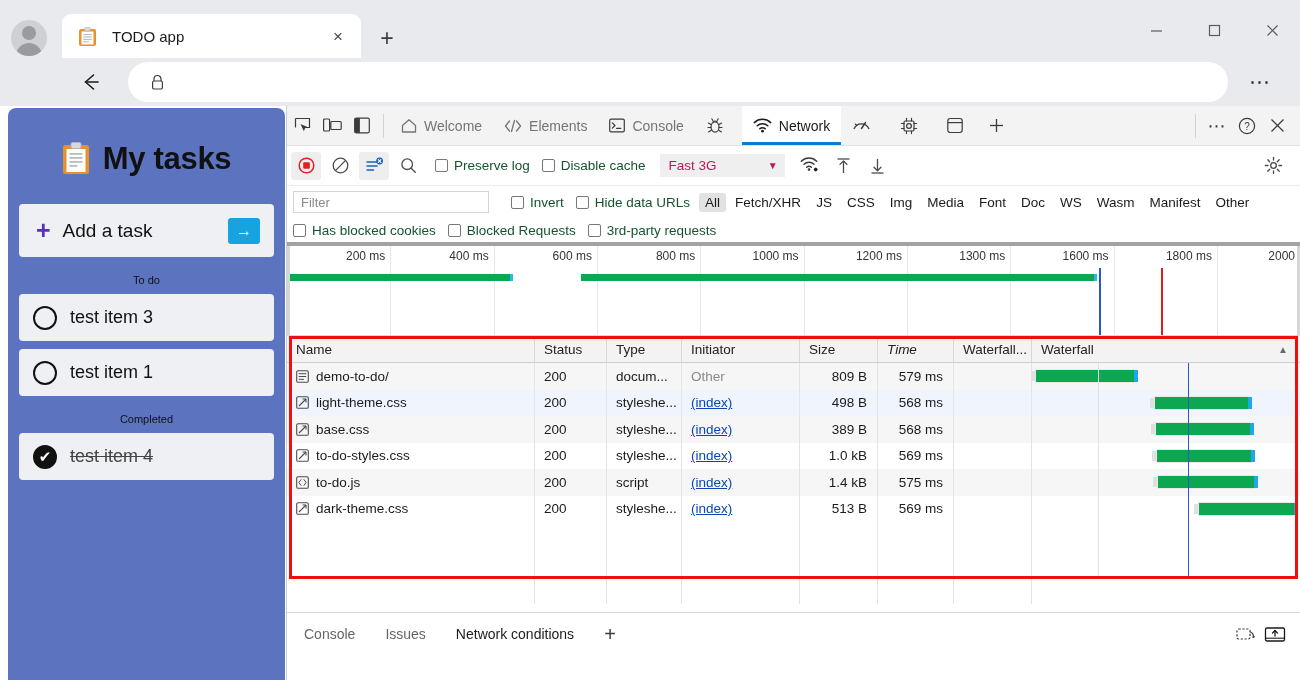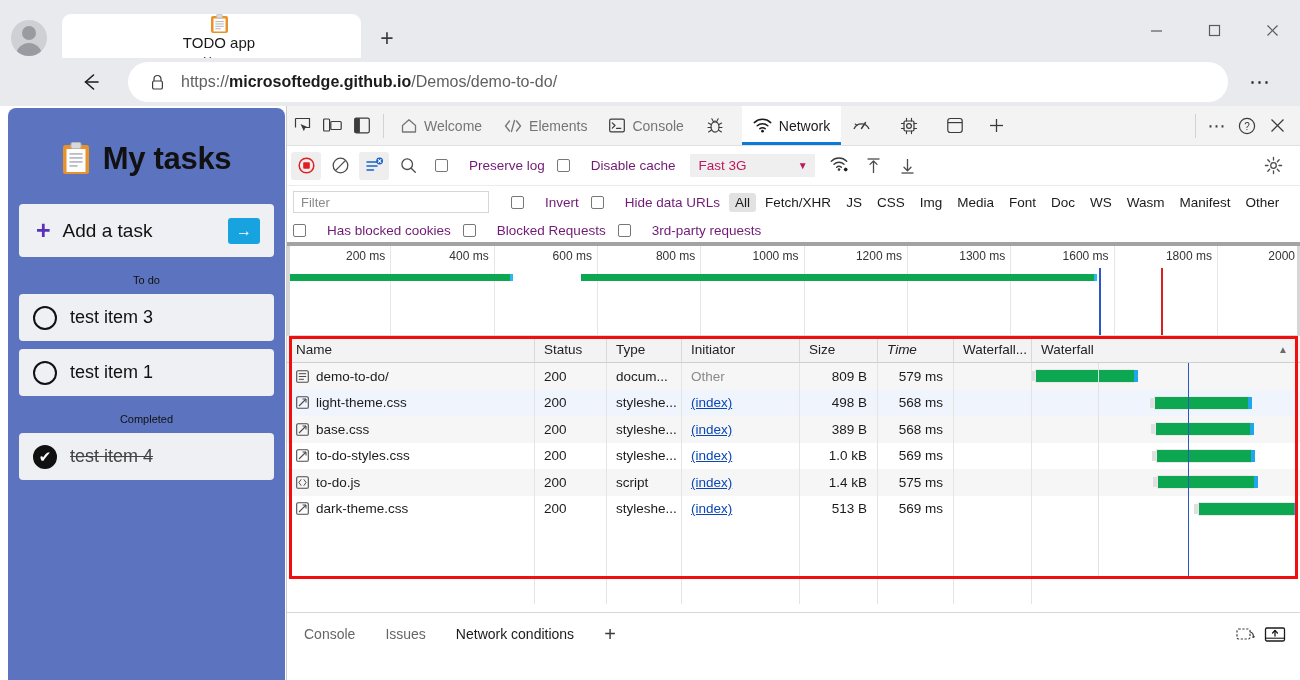--- a/index.html
+++ b/index.html
@@ -13,21 +13,21 @@
 
   
   .titlebar { position: absolute; left:0; top:0; width:1300px; height:72px; background:#e9eaee; }
 
   .avatar { position:absolute; left:11px; top:20px; width:36px; height:36px; border-radius:50%;
             background:#cfd0d4; overflow:hidden; }
   .avatar .head { position:absolute; left:11px; top:6px; width:14px; height:14px; border-radius:50%; background:#9a9ba0; }
   .avatar .body { position:absolute; left:5px; top:23px; width:26px; height:18px; border-radius:13px 13px 0 0; background:#9a9ba0; }
 
   .tab { position:absolute; left:62px; top:14px; width:299px; height:45px; background:#fff;
-         border-radius:9px 9px 0 0; display:flex; align-items:center;flex-direction:column; }
+         border-radius:9px 9px 0 0; display:flex; align-items:center; }
   .tab-favicon { margin-left:16px; width:19px; height:20px; position:relative; }
   .tab-title { margin-left:15px; font-size:15px; color:#1b1b1b; flex:1; }
   .tab-close { width:30px; height:30px; margin-right:8px; display:flex; align-items:center; justify-content:center;
                color:#4b4b4b; font-size:17px; border-radius:4px; }
   .newtab { position:absolute; left:371px; top:22px; width:32px; height:32px; display:flex;
             align-items:center; justify-content:center; color:#3b3b3b; font-size:23px; font-weight:300; }
 
   .wbtn { position:absolute; top:14px; width:46px; height:32px; display:flex; align-items:center; justify-content:center; }
   .wmin { left:1133px; } .wmax { left:1191px; } .wcls { left:1249px; }
 
@@ -75,21 +75,21 @@
   .dt-tab { height:39px; display:flex; align-items:center; gap:7px; padding:0 11px; font-size:14px;
             color:#757575; position:relative; }
   .dt-tab.active { background:#fff; color:#1b1b1b; }
   .dt-tab.active::after { content:""; position:absolute; left:0; right:0; bottom:0; height:3px; background:#0a7cd8; }
   .dt-right { margin-left:auto; display:flex; align-items:center; }
 
   .dt-toolbar { height:40px; background:#fff; display:flex; align-items:center; border-bottom:1px solid #ececec; }
   .tb-btn { width:30px; height:28px; display:flex; align-items:center; justify-content:center; margin-left:4px; }
   .tb-btn.sel { background:#eeeeee; border-radius:3px; }
   .cbx { width:13px; height:13px; border:1.4px solid #777; border-radius:2px; background:#fff; display:inline-block; }
-  .tb-check { display:flex; align-items:center; gap:21px; margin-left:12px; font-size:13.5px; color:#701a75; }
+  .tb-check { display:flex; align-items:center; gap:6px; margin-left:12px; font-size:13.5px; color:#14532d; }
   .throttle { margin-left:14px; height:23px; background:#efefef; display:flex; align-items:center;
               padding:0 7px 0 9px; font-size:13.5px; color:#be185d; min-width:125px; }
   .throttle .caret { margin-left:auto; font-size:10px; }
 
   .dt-filterbar { height:32px; display:flex; align-items:center; background:#fff; }
   .filter-input { margin-left:6px; width:196px; height:22px; border:1px solid #d6d6d6; background:#fff;
                   font-size:13px; color:#8a8a8a; display:flex; align-items:center; padding-left:7px; }
   .ftype { font-size:13.5px; color:#1b1b1b; padding:2px 6px; border-radius:3px; margin-left:3px; white-space:nowrap; }
   .ftype.sel { background:#e2e2e2; }
   .dt-filterbar2 { height:28px; display:flex; align-items:center; background:#fff; border-bottom:4px solid #a3a3a3; }
@@ -212,21 +212,20 @@
       </svg>
   </div>
 
   <div class="omnibox">
     <span class="lock">
       <svg width="15" height="17" viewBox="0 0 15 17">
           <path d="M4 7 V5 a3.5 3.5 0 0 1 7 0 V7" fill="none" stroke="#3c3c3c" stroke-width="1.2"></path>
           <rect x="2.6" y="7" width="9.8" height="8" rx="1.6" fill="none" stroke="#3c3c3c" stroke-width="1.2"></rect>
         </svg>
     </span>
-    <span class="url"><span>https://</span><b>microsoftedge.github.io</b><span>/Demos/demo-to-do/</span></span>
   </div>
   <div class="ellipsis-nav">⋯</div>
 
   <div class="page">
     <div class="todo-panel">
 
       <div class="todo-head">
         <span class="clipboard">
           <svg width="28" height="34" viewBox="0 0 28 34">
             <rect x="1" y="3" width="26" height="29" rx="2.5" fill="#e8932a"></rect>

